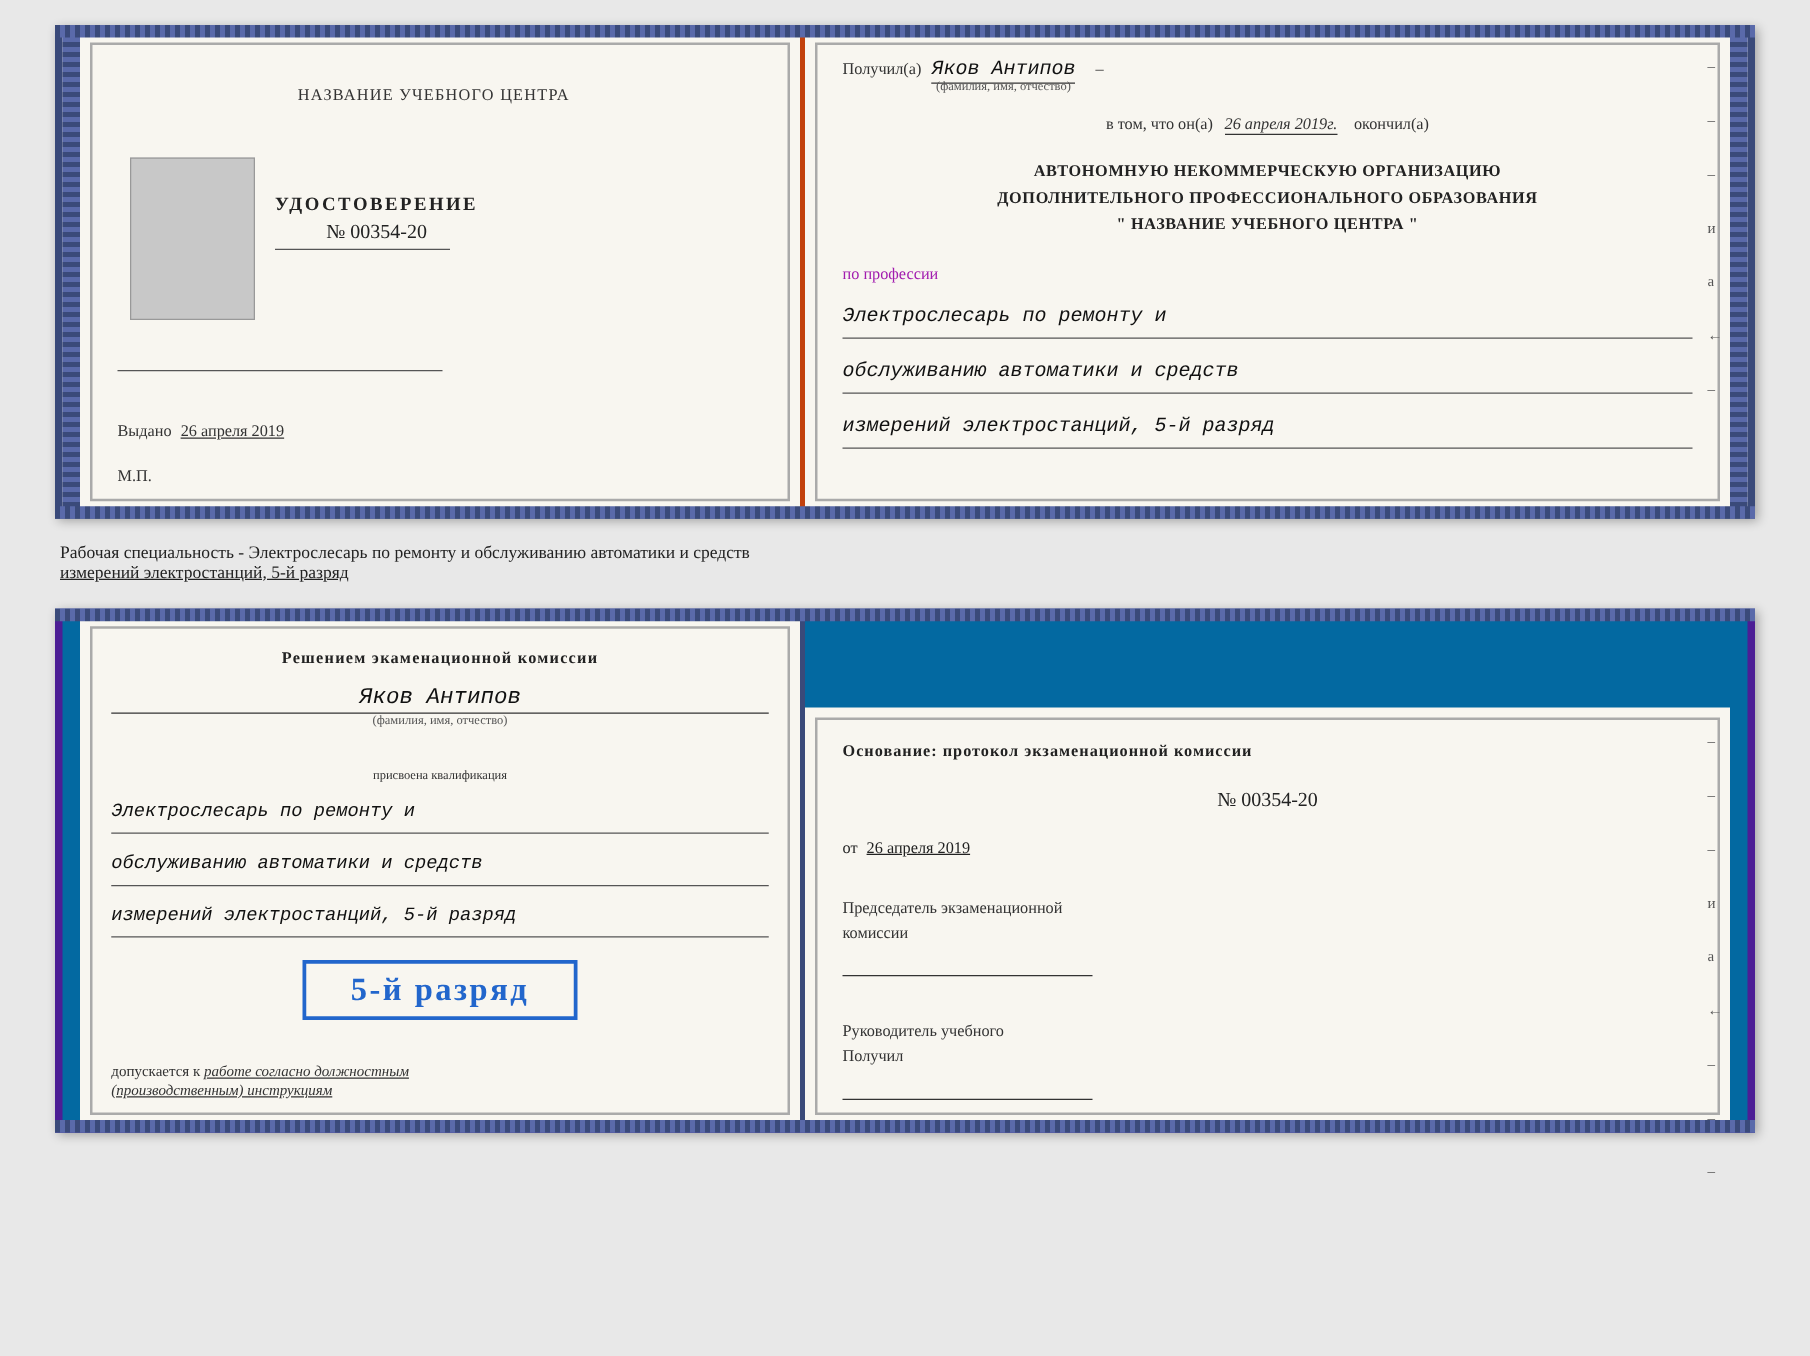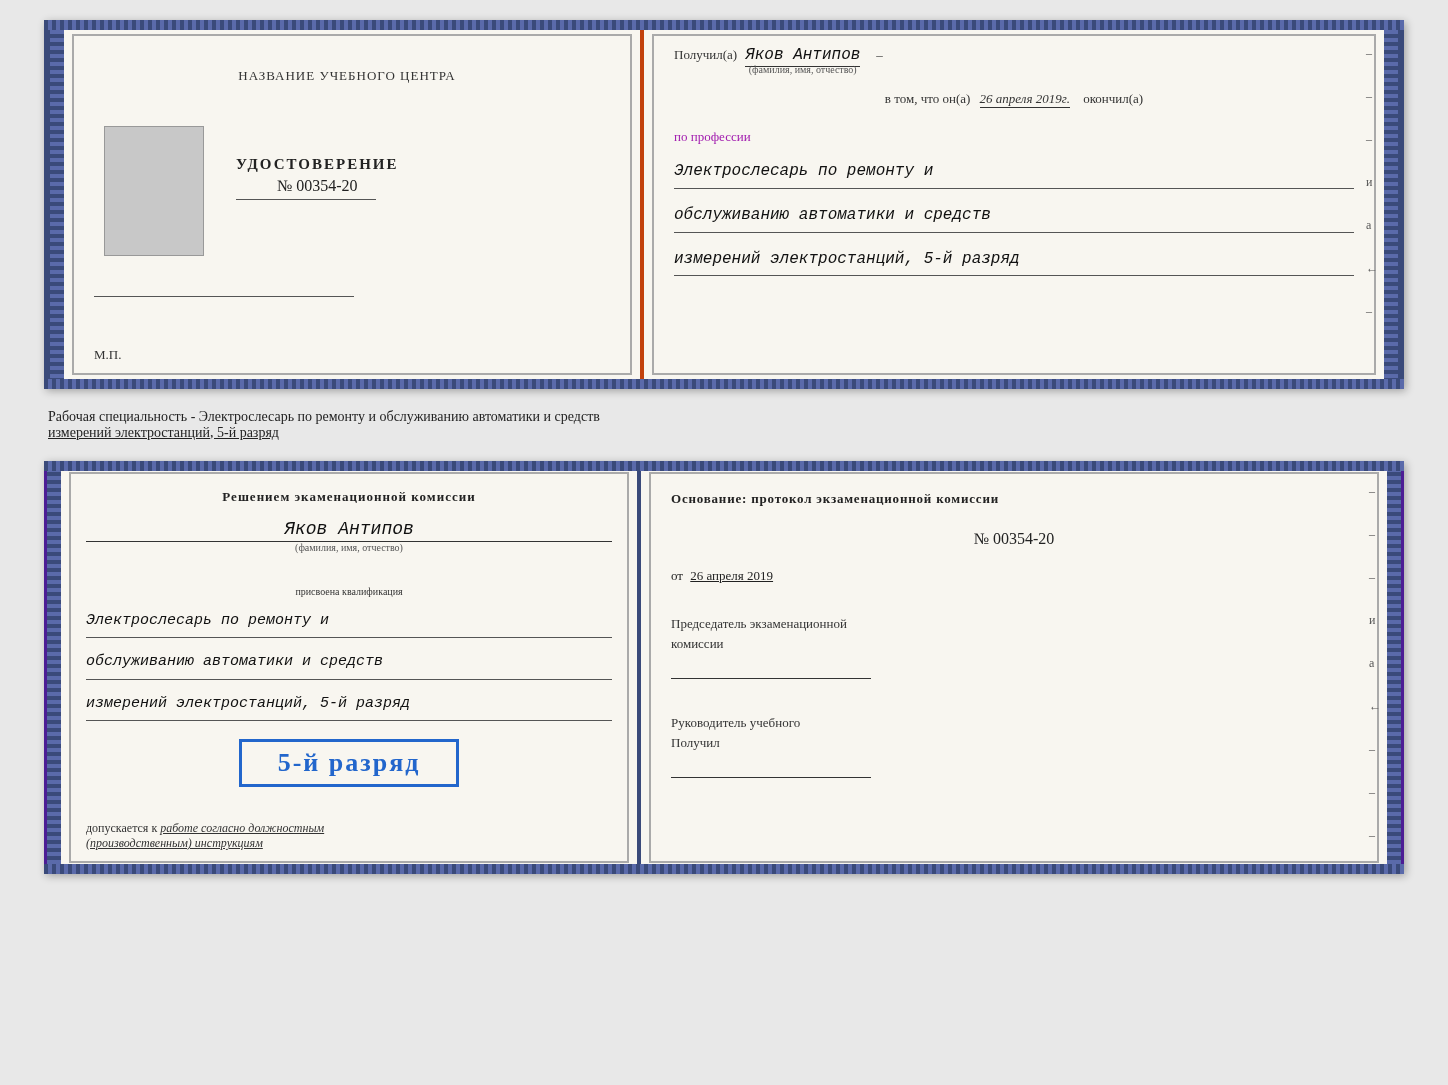--- a/index.html
+++ b/index.html
@@ -218,23 +218,24 @@
     }
 
     .middle-text-underline {
       text-decoration: underline;
     }
 
     
     .document-bottom {
       display: flex;
       width: 1360px;
-      border: 3px solid #4c1d95;
-      background: #7dd3fc;
+      border: 6px solid #4c1d95;
+      background: #0369a1;
       box-shadow: 2px 2px 8px rgba(0,0,0,0.3);
+      align-items: flex-end;
     }
 
     .doc-spine-bottom {
       width: 14px;
       background: repeating-linear-gradient(
         to bottom,
         #3a4a7a 0px, #3a4a7a 4px,
         #5a6aaa 4px, #5a6aaa 8px
       );
       flex-shrink: 0;
@@ -445,31 +446,35 @@
 
 <div class="document-wrapper">
   <div class="top-stripe"></div>
   <div class="document-top">
     <div class="doc-spine"></div>
 
     <div class="left-page">
       <div class="left-page-border"></div>
       <div class="school-name-label">НАЗВАНИЕ УЧЕБНОГО ЦЕНТРА</div>
 
-      <div style="display:flex; align-items:flex-start; gap:32px; margin-top:10px; width:100%;">
+      <div style="display:flex; align-items:flex-start; gap:16px; margin-top:10px; width:100%;">
         <div class="gray-photo-box"></div>
         <div class="cert-title-block" style="margin-top:40px;">
           <div class="cert-title">УДОСТОВЕРЕНИЕ</div>
           <div class="cert-number">№ 00354-20</div>
           <div style="border-bottom:1px solid #555; width:140px; margin-top:4px;"></div>
         </div>
       </div>
 
       <div style="margin-top:20px; width:100%; padding-left:10px;">
         <div style="border-bottom:1px solid #555; width:260px; margin-bottom:30px;"></div>
+        <div class="issued-line">
+          <span>Выдано</span>
+          <span style="text-decoration:underline; margin-left:4px;">26 апреля 2019</span>
+        </div>
       </div>
 
       <div class="mp-line" style="margin-top:auto;">М.П.</div>
     </div>
 
     <div class="right-page">
       <div class="right-page-border"></div>
 
       <div class="recipient-line">
         <span style="font-size:13px;">Получил(а)</span>
@@ -479,20 +484,25 @@
         </div>
         <span style="margin-left:8px; font-size:13px;">–</span>
       </div>
 
       <div class="certified-line">
         <span>в том, что он(а)</span>
         <span class="certified-date" style="margin-left:6px;">26 апреля 2019г.</span>
         <span style="margin-left:10px;">окончил(а)</span>
       </div>
 
+      <div class="org-block">
+        <div>АВТОНОМНУЮ НЕКОММЕРЧЕСКУЮ ОРГАНИЗАЦИЮ</div>
+        <div>ДОПОЛНИТЕЛЬНОГО ПРОФЕССИОНАЛЬНОГО ОБРАЗОВАНИЯ</div>
+        <div>" НАЗВАНИЕ УЧЕБНОГО ЦЕНТРА "</div>
+      </div>
 
       <div class="profession-label">по профессии</div>
       <span class="profession-value">Электрослесарь по ремонту и</span>
       <span class="profession-value">обслуживанию автоматики и средств</span>
       <span class="profession-value">измерений электростанций, 5-й разряд</span>
 
       <div class="right-side-marks">
         <span>–</span>
         <span>–</span>
         <span>–</span>

